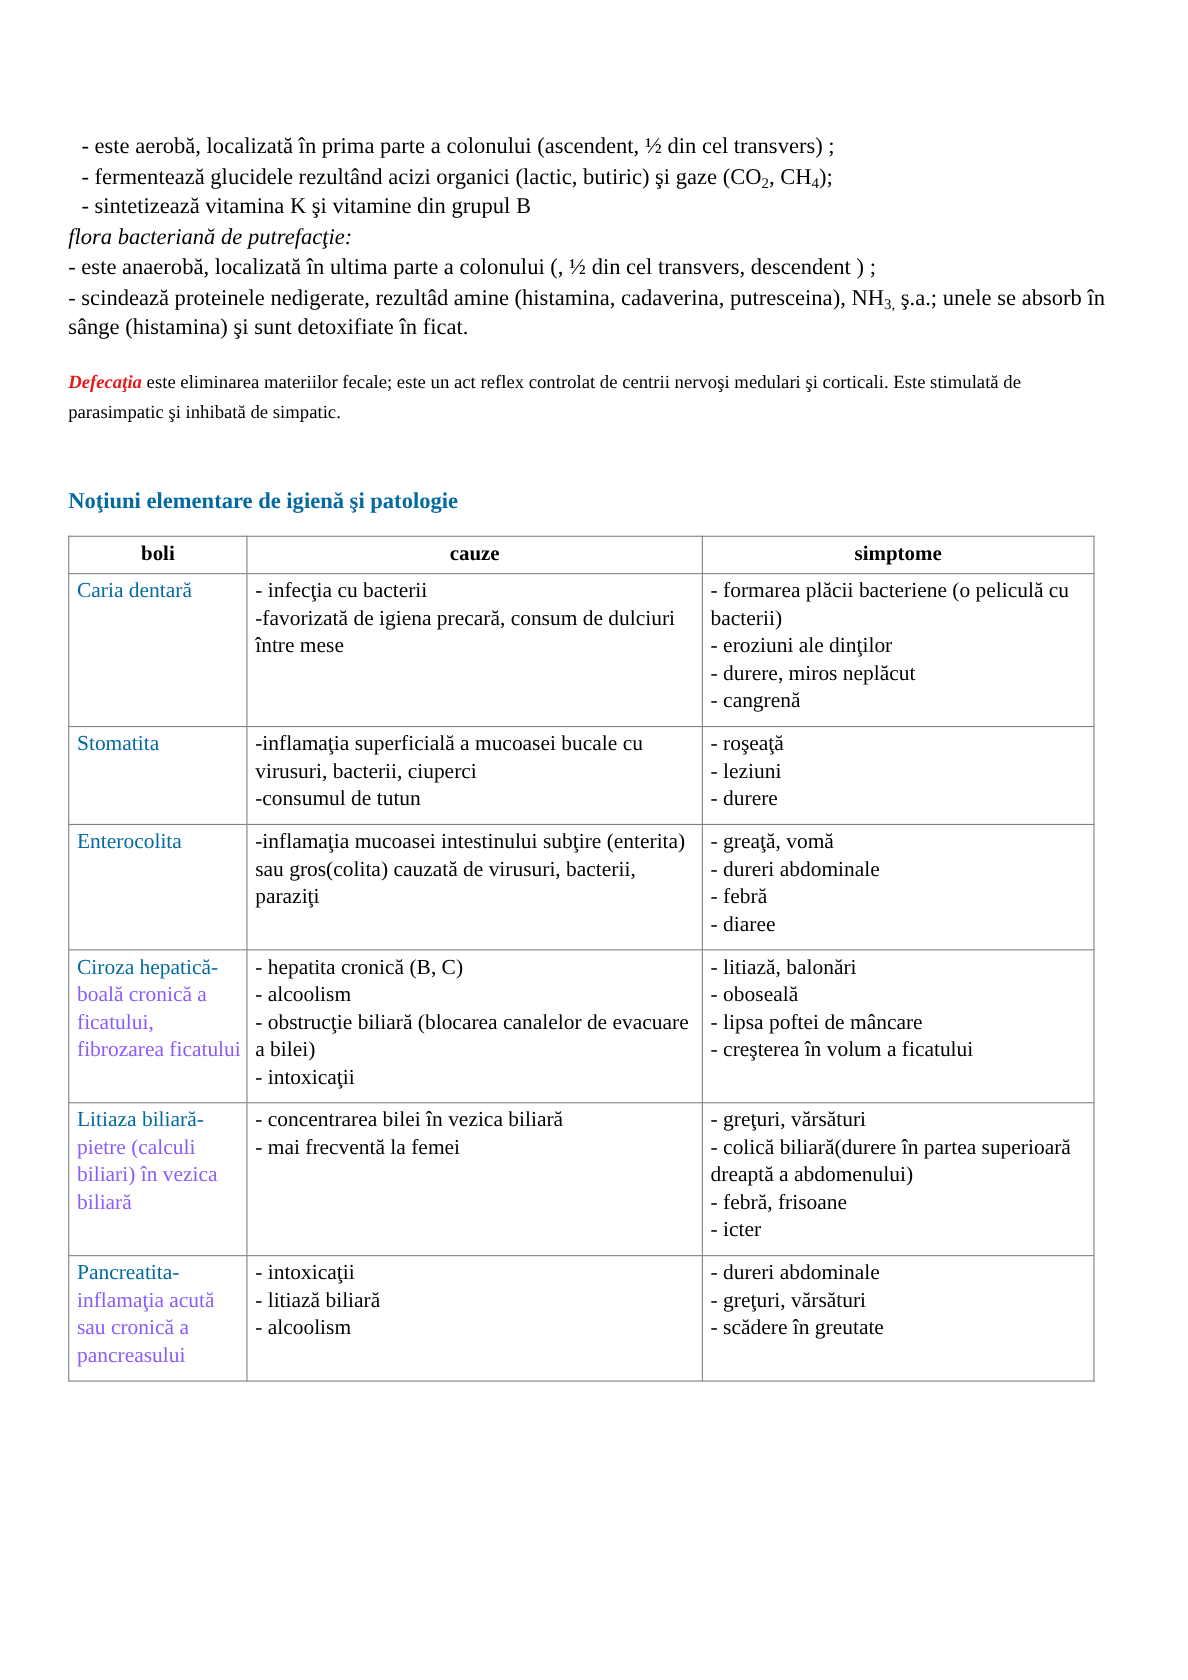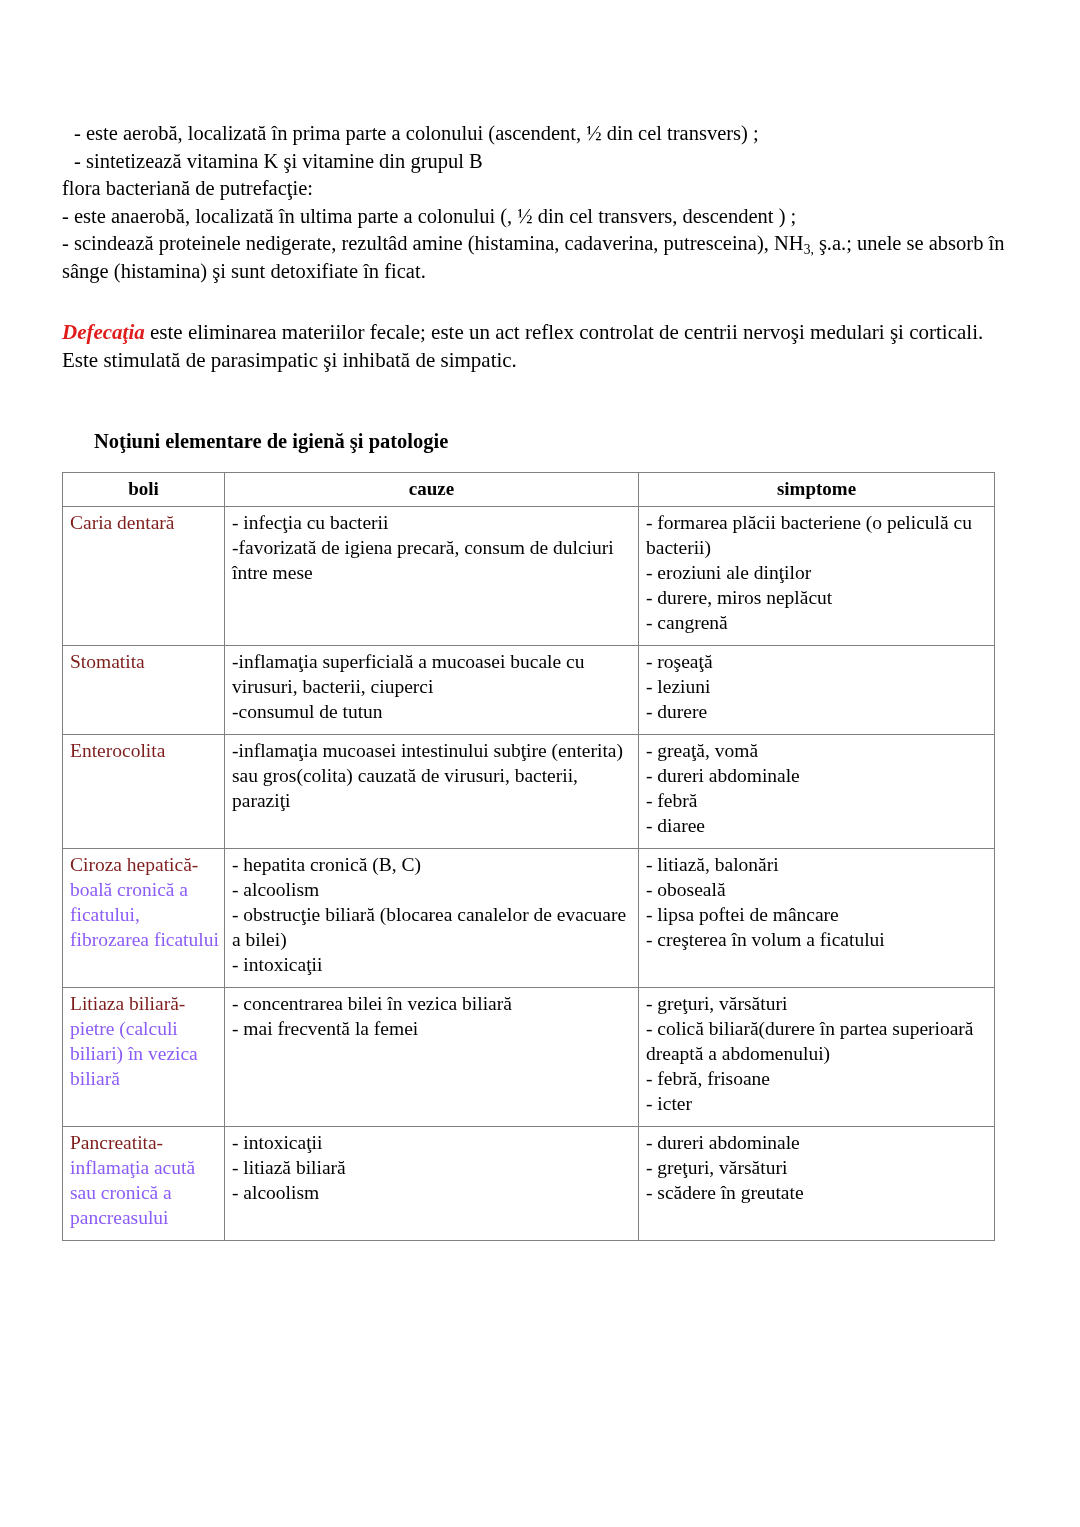--- a/index.html
+++ b/index.html
@@ -27,51 +27,51 @@
     font-size: 20.5px;
     line-height: 27.5px;
   }
   .intro .line {
     white-space: nowrap;
   }
   .intro .indent {
     padding-left: 12px;
   }
   .intro .ital {
+    font-style: italic;
   }
   .intro .wrapline {
     white-space: normal;
   }
   sub {
     font-size: 0.66em;
     vertical-align: -0.28em;
     line-height: 0;
   }
 
   
   .defec-para {
-    margin-top: 34px;
-    font-size: 21px;
+    margin-top: 21px;
+    font-size: 17px;
     line-height: 27.5px;
   }
   .defec-term {
     color: #e01b1b;
     font-weight: bold;
     font-style: italic;
   }
 
   
   .section-heading {
     margin-top: 54px;
     margin-bottom: 18px;
-    color: #000000;
+    color: #0369a1;
     font-weight: bold;
     font-size: 20.5px;
     line-height: 26px;
-    margin-left: 32px;
   }
 
   
   table.patho {
     border-collapse: collapse;
     width: 932px;
     table-layout: fixed;
     font-size: 19.5px;
     line-height: 25px;
   }
@@ -88,37 +88,38 @@
   table.patho thead th {
     text-align: center;
     font-weight: bold;
     padding: 3px 7px 5px 7px;
     font-size: 19px;
   }
   table.patho td.boli-cell {
     padding-right: 4px;
   }
   .disease-name {
-    color: #7f1d1d;
+    color: #0369a1;
   }
   .disease-desc {
     color: #8b5cf6;
   }
   .cell-lines > div {
     white-space: normal;
   }
   td.pad-bottom-lg { padding-bottom: 30px; }
 </style>
 </head>
 <body>
 
 <div class="page">
 
   <div class="intro">
     <div class="line indent"><span>- este aerobă, localizată în prima parte a colonului (ascendent, ½ din cel transvers) ;</span></div>
+    <div class="line indent"><span>- fermentează glucidele rezultând acizi organici (lactic, butiric) şi gaze (CO</span><sub>2</sub><span>, CH</span><sub>4</sub><span>);</span></div>
     <div class="line indent"><span>- sintetizează vitamina K şi vitamine din grupul B</span></div>
     <div class="line ital"><span>flora bacteriană de putrefacţie:</span></div>
     <div class="line"><span>- este anaerobă, localizată în ultima parte a colonului (, ½ din cel transvers, descendent ) ;</span></div>
     <div class="wrapline"><span>- scindează proteinele nedigerate, rezultâd amine (histamina, cadaverina, putresceina), NH</span><sub>3,</sub><span> ş.a.; unele se absorb în sânge (histamina) şi sunt detoxifiate în ficat.</span></div>
   </div>
 
   <div class="defec-para">
     <span class="defec-term">Defecaţia</span>
     <span>este  eliminarea materiilor fecale; este un act reflex controlat de centrii nervoşi medulari şi corticali. Este stimulată de parasimpatic şi inhibată de simpatic.</span>
   </div>

